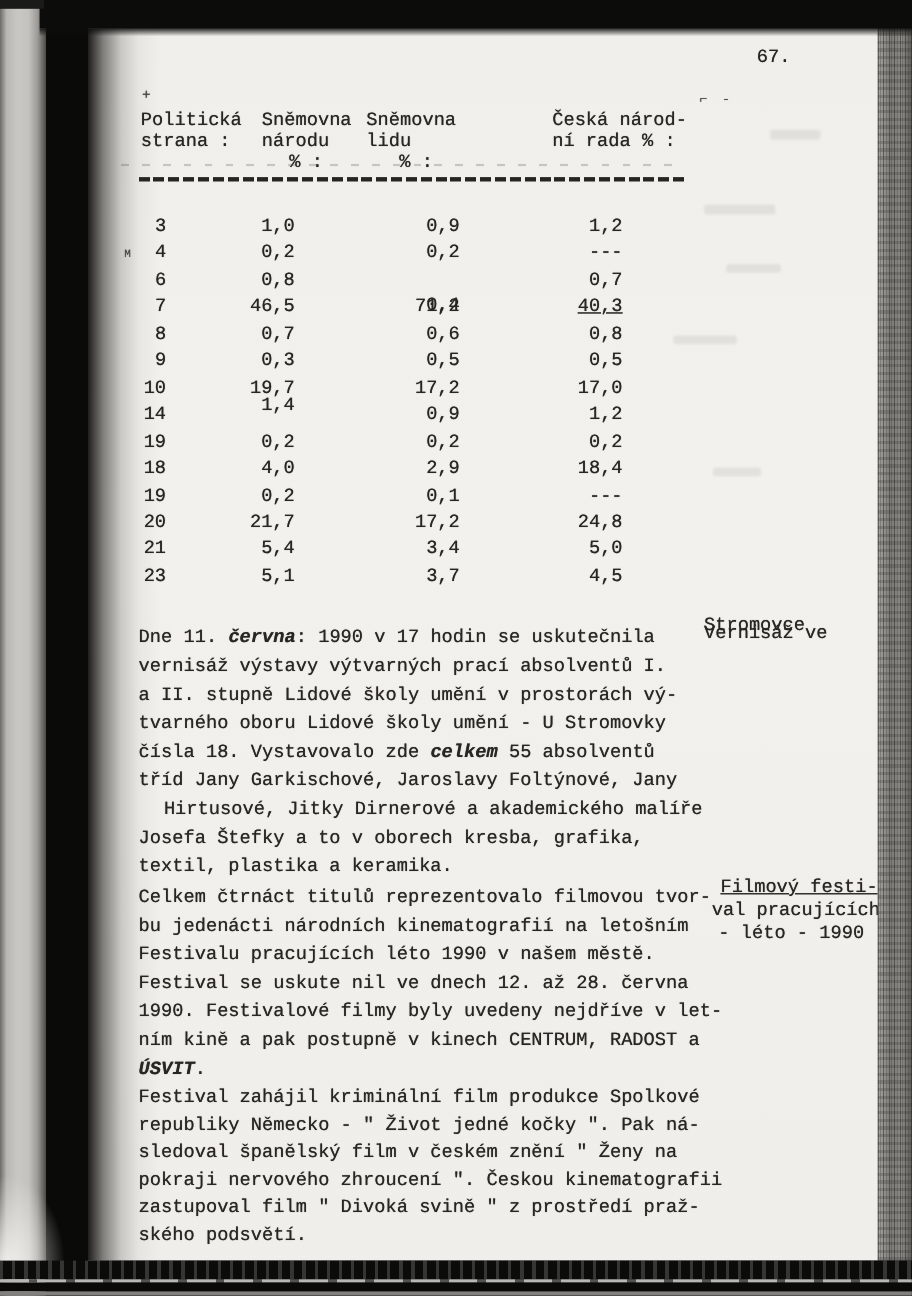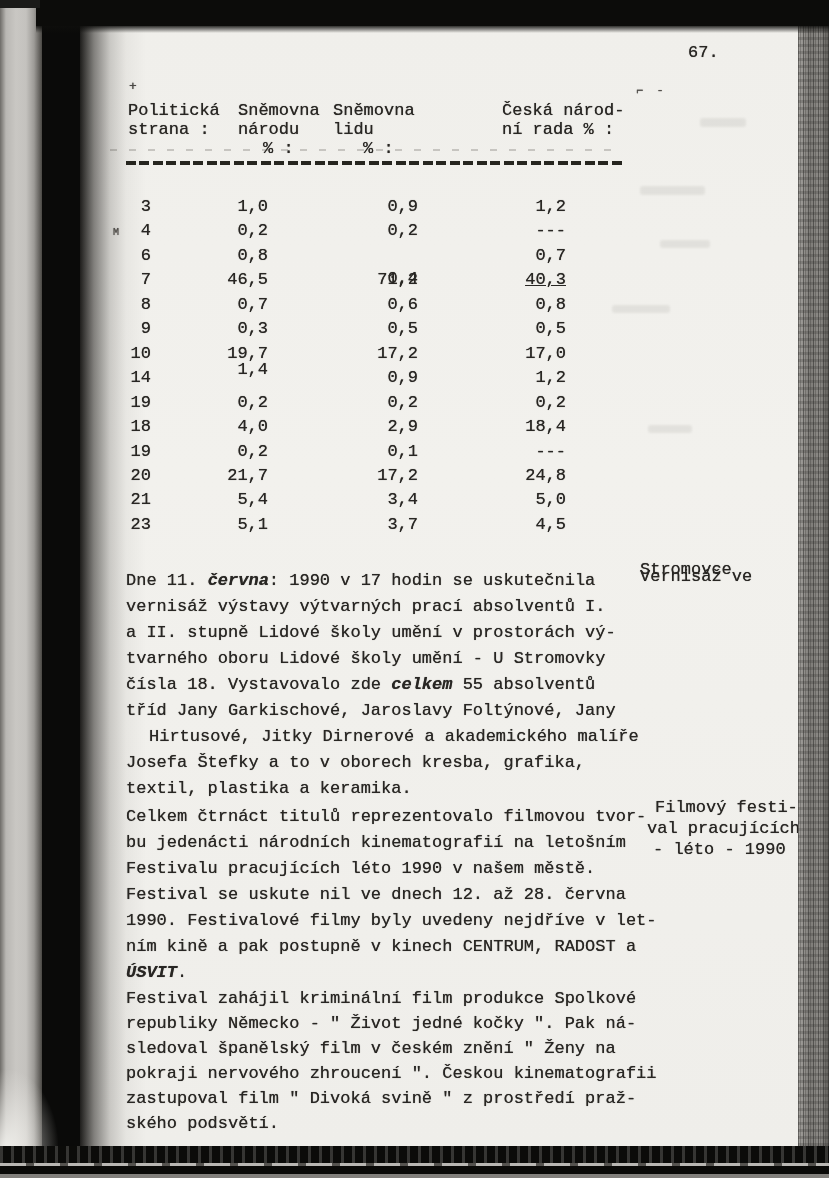--- a/index.html
+++ b/index.html
@@ -168,21 +168,21 @@
       <div class="t pline" style="left: 46px; top: 962px;"><span>Festival zahájil kriminální film produkce Spolkové</span></div>
       <div class="t pline" style="left: 46px; top: 987px;"><span>republiky Německo - " Život jedné kočky ". Pak ná-</span></div>
       <div class="t pline" style="left: 46px; top: 1012px;"><span>sledoval španělský film v českém znění " Ženy na</span></div>
       <div class="t pline" style="left: 46px; top: 1037px;"><span>pokraji nervového zhroucení ". Českou kinematografii</span></div>
       <div class="t pline" style="left: 46px; top: 1062px;"><span>zastupoval film " Divoká svině " z prostředí praž-</span></div>
       <div class="t pline" style="left: 46px; top: 1087px;"><span>ského podsvětí.</span></div>
     </div>
   <div id="notes">
       <div class="t note" style="left: 560px; top: 540px;">Vernisáž ve</div>
       <div class="t note" style="left: 560px; top: 533px;">Stromovce</div>
-      <div class="t note" style="left: 575px; top: 771px;">Filmový festi-</div>
+      <div class="t note" style="left: 575px; top: 771px; text-decoration: underline;">Filmový festi-</div>
       <div class="t note" style="left: 567px; top: 792px;">val pracujících</div>
       <div class="t note" style="left: 573px; top: 813px;">- léto - 1990</div>
     </div>
 
   <div class="ghost g1"></div>
   <div class="ghost g2"></div>
   <div class="ghost g3"></div>
   <div class="ghost g4"></div>
   <div class="ghost g5"></div>
 </div>

